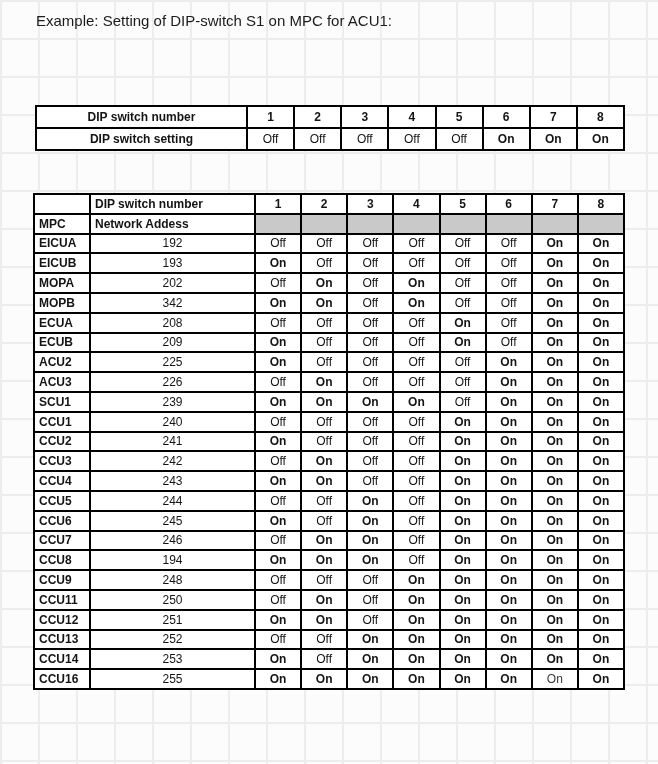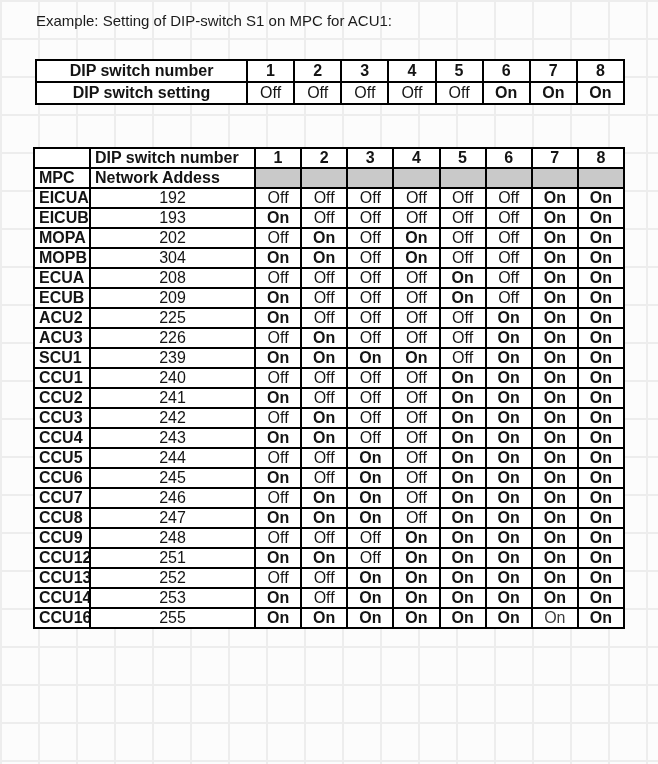--- a/index.html
+++ b/index.html
@@ -24,21 +24,22 @@
     left: 36px; top: 12px;
     font-size: 15px;
     color: #1b1b1b;
     white-space: nowrap;
   }
   table {
     position: absolute;
     border-collapse: collapse;
     table-layout: fixed;
     background: #ffffff;
-    font-size: 16px;
+    font-size: 12px;
+    margin-top: 46px;
   }
   td {
     border: 2px solid #000000;
     text-align: center;
     vertical-align: middle;
     padding: 0 2px;
     overflow: hidden;
     white-space: nowrap;
   }
   .t1 { left: 35px; top: 59px; width: 590px; }
@@ -166,21 +167,21 @@
           <td class="on">On</td>
           <td class="off">Off</td>
           <td class="on">On</td>
           <td class="off">Off</td>
           <td class="off">Off</td>
           <td class="on">On</td>
           <td class="on">On</td>
         </tr>
         <tr>
           <td class="bold left">MOPB</td>
-          <td>304</td>
+          <td>342</td>
           <td class="on">On</td>
           <td class="on">On</td>
           <td class="off">Off</td>
           <td class="on">On</td>
           <td class="off">Off</td>
           <td class="off">Off</td>
           <td class="on">On</td>
           <td class="on">On</td>
         </tr>
         <tr>
@@ -322,35 +323,47 @@
           <td class="on">On</td>
           <td class="on">On</td>
           <td class="off">Off</td>
           <td class="on">On</td>
           <td class="on">On</td>
           <td class="on">On</td>
           <td class="on">On</td>
         </tr>
         <tr>
           <td class="bold left">CCU8</td>
-          <td>247</td>
+          <td>194</td>
           <td class="on">On</td>
           <td class="on">On</td>
           <td class="on">On</td>
           <td class="off">Off</td>
           <td class="on">On</td>
           <td class="on">On</td>
           <td class="on">On</td>
           <td class="on">On</td>
         </tr>
         <tr>
           <td class="bold left">CCU9</td>
           <td>248</td>
           <td class="off">Off</td>
           <td class="off">Off</td>
+          <td class="off">Off</td>
+          <td class="on">On</td>
+          <td class="on">On</td>
+          <td class="on">On</td>
+          <td class="on">On</td>
+          <td class="on">On</td>
+        </tr>
+        <tr>
+          <td class="bold left">CCU11</td>
+          <td>250</td>
+          <td class="off">Off</td>
+          <td class="on">On</td>
           <td class="off">Off</td>
           <td class="on">On</td>
           <td class="on">On</td>
           <td class="on">On</td>
           <td class="on">On</td>
           <td class="on">On</td>
         </tr>
         <tr>
           <td class="bold left">CCU12</td>
           <td>251</td>

